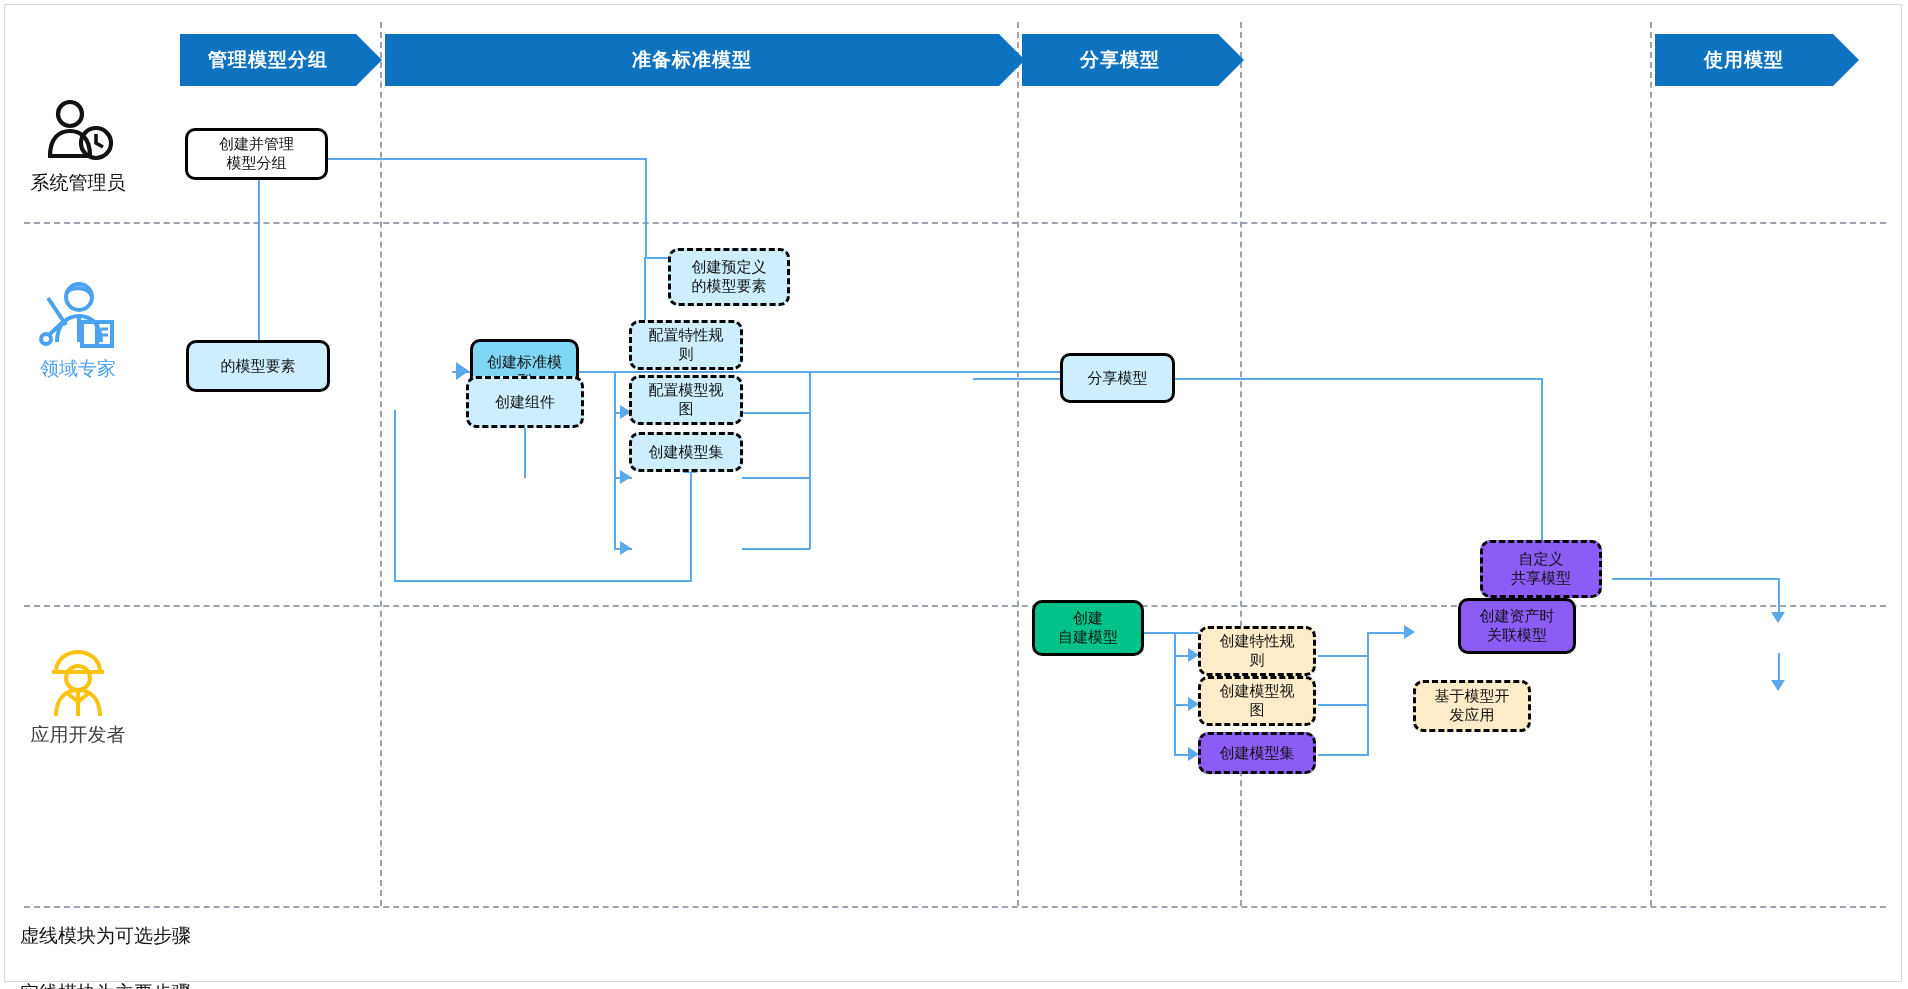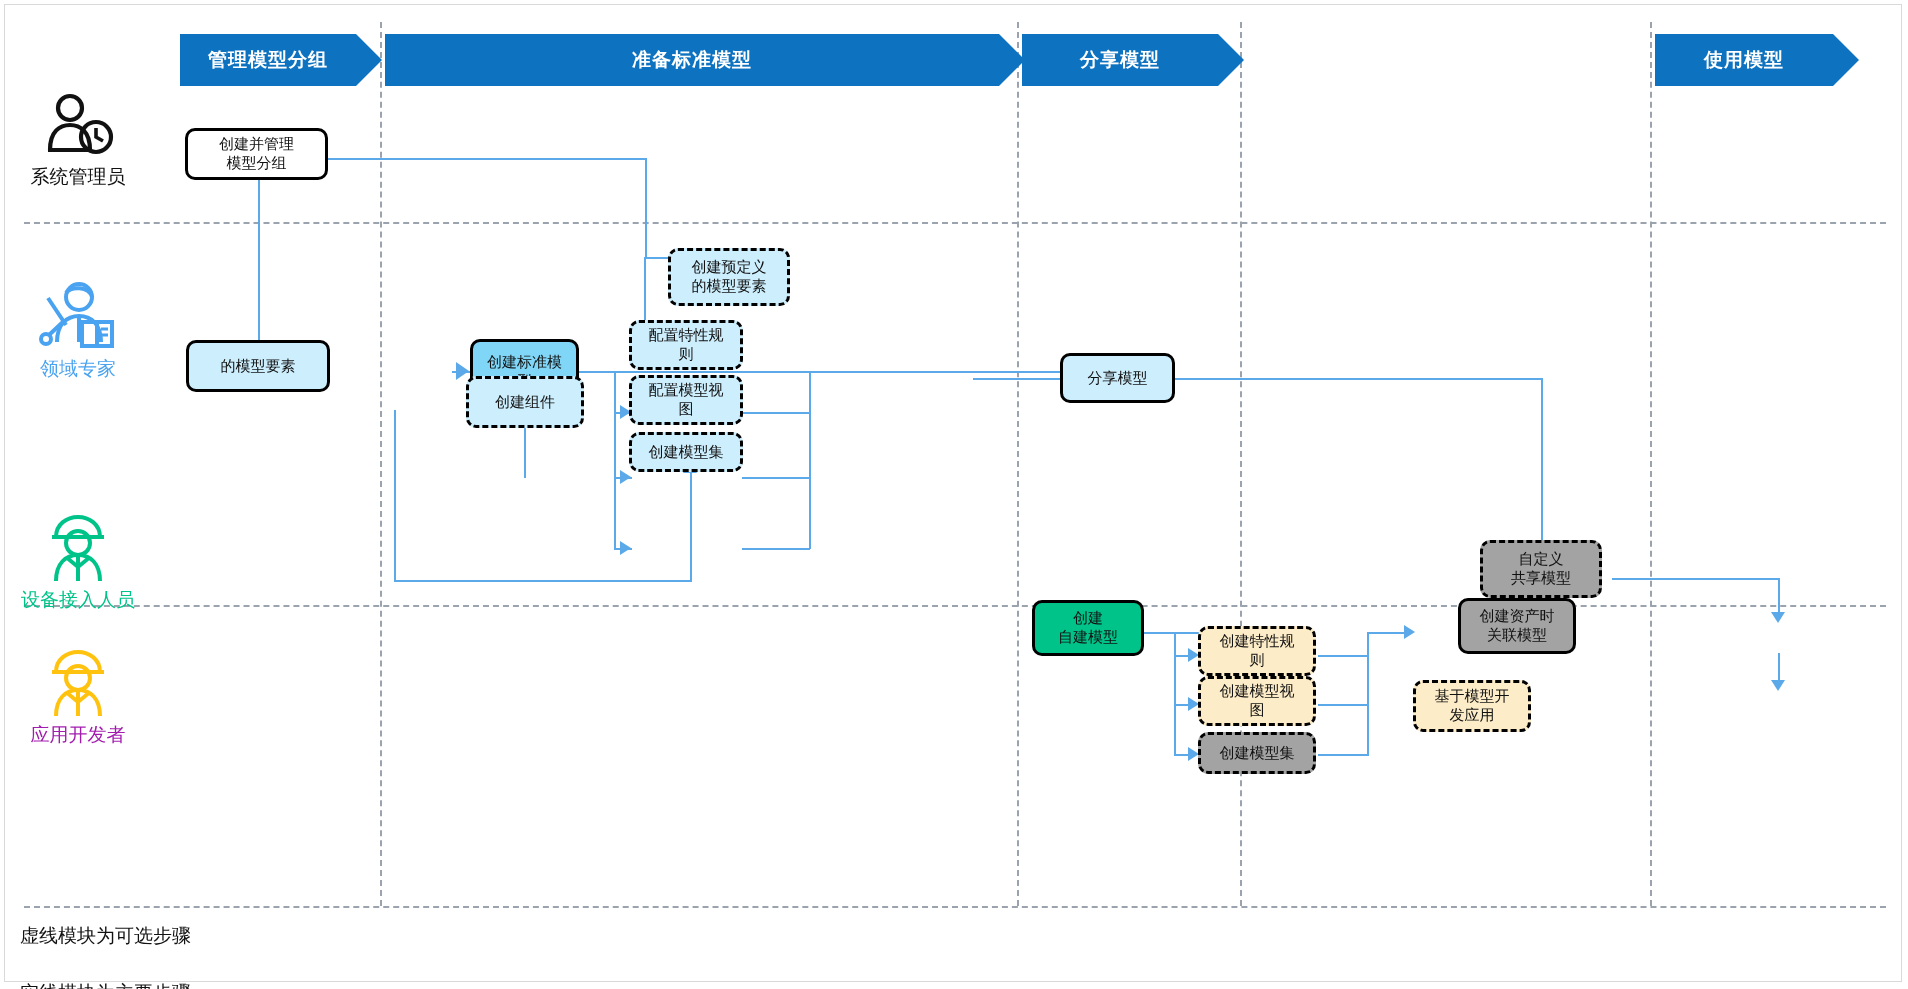--- a/index.html
+++ b/index.html
@@ -23,21 +23,21 @@
   .role svg{display:block;}
 
   
   .node{position:absolute;box-sizing:border-box;display:flex;align-items:center;justify-content:center;
         text-align:center;border-radius:10px;font-size:15px;line-height:1.25;color:#111;padding:2px 6px;}
   .solid{border:3px solid #000;}
   .dash{border:3px dashed #000;}
   .n-lblue{background:#cdeefd;}
   .n-blue{background:#7fd6f7;}
   .n-green{background:#00c389;}
-  .n-mint{background:#a3a3a3;}
+  .n-mint{background:#8b5cf6;}
   .n-cream{background:#fdecc8;}
   .n-white{background:#ffffff;}
 
   
   .ln{position:absolute;background:#5ba9e8;}
   .lnh{height:1.6px;}
   .lnv{width:1.6px;}
   .lnv2{width:2.4px;}
   .ar{position:absolute;width:0;height:0;}
   .ar-r{border-top:7px solid transparent;border-bottom:7px solid transparent;border-left:11px solid #5ba9e8;}
@@ -74,21 +74,21 @@
   </div>
   <div class="banner" style="left:1022px;top:34px;width:196px;">
     <span>分享模型</span>
     <i class="tip"></i>
   </div>
   <div class="banner" style="left:1655px;top:34px;width:178px;">
     <span>使用模型</span>
     <i class="tip"></i>
   </div>
 
-  <div class="role" style="left:8px;top:92px;">
+  <div class="role" style="left:8px;top:98px;">
     <span>
       <svg width="76" height="70" viewBox="0 0 76 70">
         <g fill="none" stroke="#111111" stroke-width="4.2">
           <circle cx="30" cy="16" r="12"></circle>
           <path d="M10 58 C10 39 20 33 30 33 C40 33 50 39 50 58"></path>
           <line x1="8" y1="58" x2="52" y2="58"></line>
           <circle cx="56" cy="45" r="15"></circle>
           <path d="M56 36 L56 45 L63 49" stroke-width="3.6"></path>
         </g>
       </svg>
@@ -110,50 +110,35 @@
           <rect x="47" y="42" width="30" height="24"></rect>
           <line x1="62" y1="42" x2="62" y2="66"></line>
           <line x1="66" y1="49" x2="73" y2="49" stroke-width="3"></line>
           <line x1="66" y1="55" x2="73" y2="55" stroke-width="3"></line>
         </g>
       </svg>
     </span>
     <span class="lbl" style="color:#4aa3f0;">领域专家</span>
   </div>
 
-  <div class="role" style="left:8px;top:515px;">
-    <span>
-      <svg width="72" height="70" viewBox="0 0 72 70">
-        <g fill="none" stroke="#00c389" stroke-width="4">
-          <path d="M14 22 C14 9 25 2 36 2 C47 2 58 9 58 22 Z"></path>
-          <line x1="10" y1="22" x2="62" y2="22"></line>
-          <circle cx="36" cy="28" r="12"></circle>
-          <path d="M14 66 C14 48 24 40 36 40 C48 40 58 48 58 66"></path>
-          <path d="M36 40 L36 66"></path>
-          <path d="M24 42 L36 52 L48 42"></path>
-        </g>
-      </svg>
-    </span>
-    <span class="lbl" style="color:#00c389;">设备接入人员</span>
-  </div>
 
   <div class="role" style="left:8px;top:650px;">
     <span>
       <svg width="72" height="70" viewBox="0 0 72 70">
         <g fill="none" stroke="#ffc20e" stroke-width="4">
           <path d="M14 22 C14 9 25 2 36 2 C47 2 58 9 58 22 Z"></path>
           <line x1="10" y1="22" x2="62" y2="22"></line>
           <circle cx="36" cy="28" r="12"></circle>
           <path d="M14 66 C14 48 24 40 36 40 C48 40 58 48 58 66"></path>
           <path d="M36 40 L36 66"></path>
           <path d="M24 42 L36 52 L48 42"></path>
         </g>
       </svg>
     </span>
-    <span class="lbl" style="color:#a21caf;">应用开发者</span>
+    <span class="lbl" style="color:#404040;">应用开发者</span>
   </div>
 
   <div class="legend" style="left:20px;top:893px;">
     <div>虚线模块为可选步骤</div>
     <div>实线模块为主要步骤</div>
   </div>
 
   <div class="ln lnv" style="left:258px;top:175px;height:165px;"></div>
   <div class="ar ar-u" style="left:251px;top:165px;"></div>
 

